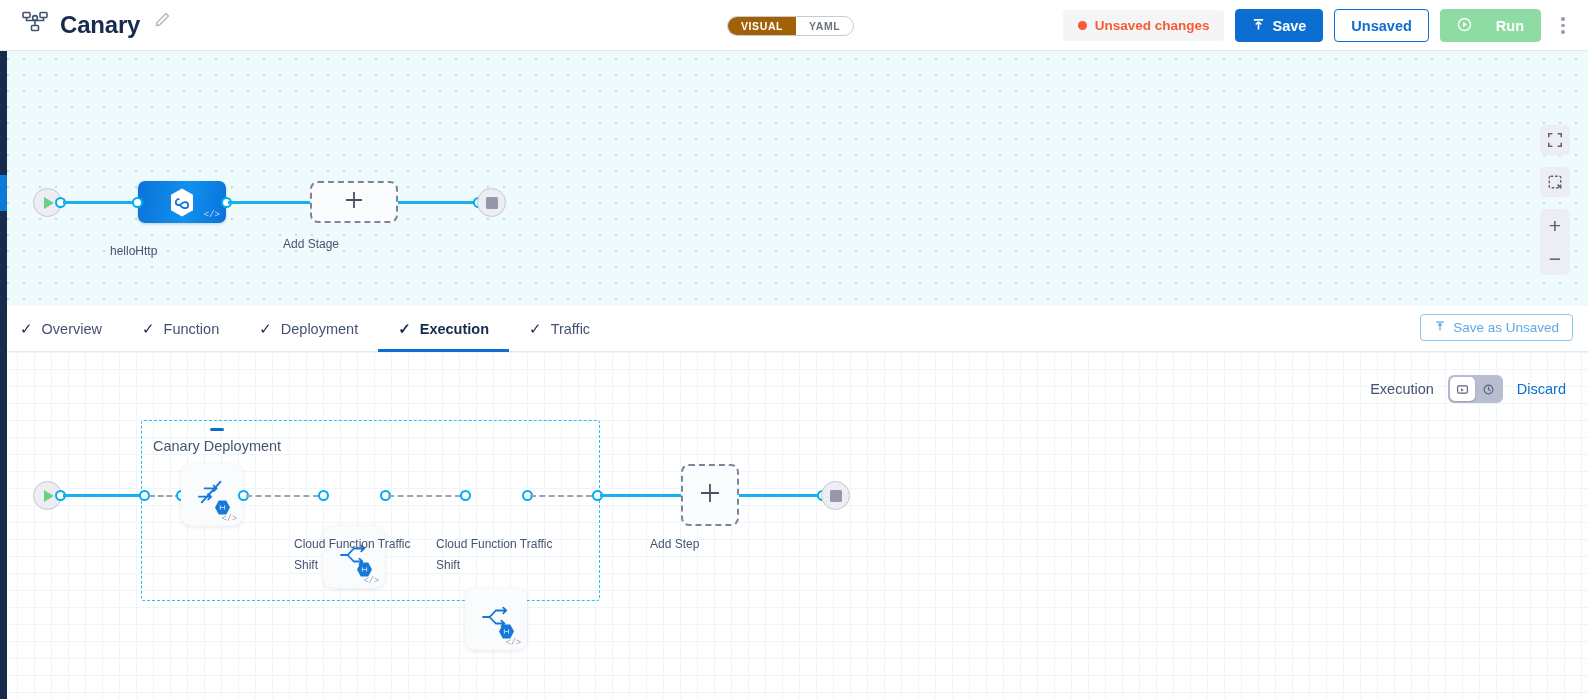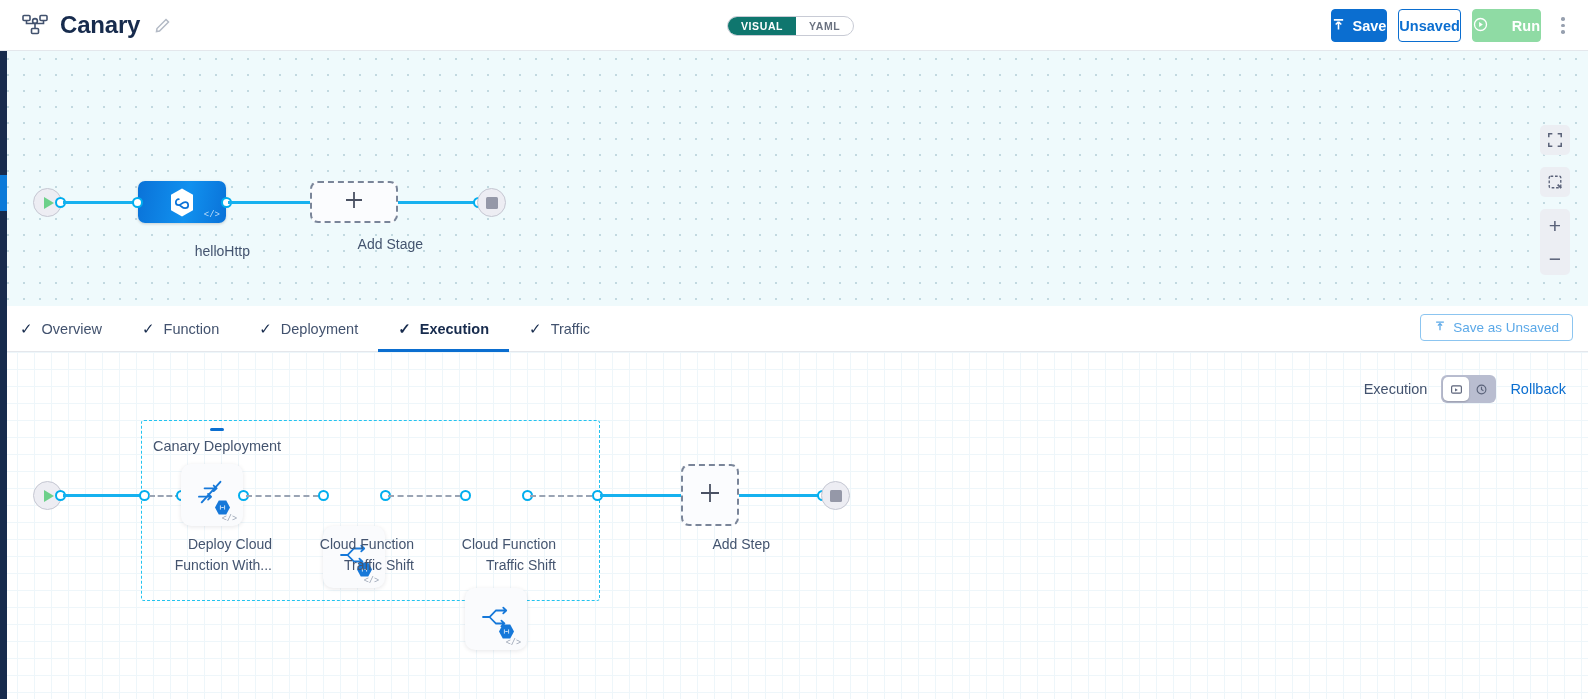--- a/index.html
+++ b/index.html
@@ -10,54 +10,54 @@
     overflow: hidden;
   }
   .app { position: relative; width: 1588px; height: 699px; }
 
   
   .header {
     position: absolute; left: 0; top: 0; width: 1588px; height: 51px;
     background: #fff; border-bottom: 1px solid #e4e7ec;
     display: flex; align-items: center;
   }
-  .hdr-left { display: flex; align-items: center; gap: 12px; padding-left: 22px; }
+  .hdr-left { display: flex; align-items: flex-start; gap: 12px; padding-left: 22px; }
   .pipeline-icon { width: 26px; height: 22px; color: #42526e; }
   .pipeline-title {
     font-size: 24px; font-weight: bold; color: #172b4d; letter-spacing: -.2px;
   }
   .edit-pencil { width: 17px; height: 17px; color: #b3bac5; margin-left: 2px; cursor: pointer; }
 
   
   .vy-toggle {
     position: absolute; left: 727px; top: 16px;
     display: flex; align-items: center;
     height: 20px; border-radius: 11px;
     border: 1px solid #c8cbd5; background: #fff; overflow: hidden;
   }
   .vy-opt {
     font-size: 10.5px; font-weight: bold; letter-spacing: .6px;
     padding: 0 13px; height: 20px; line-height: 20px; cursor: pointer;
     color: #6b7280;
   }
-  .vy-opt.active { background: #0f766e; color: #fff; border-radius: 1px; }
+  .vy-opt.active { background: #a16207; color: #fff; border-radius: 1px; }
 
   .hdr-right {
     position: absolute; right: 14px; top: 0; height: 51px;
     display: flex; align-items: center; gap: 11px;
   }
   .unsaved {
     display: flex; align-items: center; gap: 8px;
     background: #f4f5f7; border-radius: 4px; height: 31px; padding: 0 15px;
     font-size: 13.5px; font-weight: bold; color: #fa5a32;
   }
   .unsaved-dot { width: 9px; height: 9px; border-radius: 50%; background: #fa5a32; }
   .btn {
     height: 33px; border-radius: 4px; display: flex; align-items: center;
-    gap: 7px; padding: 0 0; font-size: 14.5px; font-weight: bold; cursor: pointer;
+    gap: 7px; padding: 0 16px; font-size: 14.5px; font-weight: bold; cursor: pointer;
   }
   .btn-save { background: #0b6ed0; color: #fff; border: 1px solid #0b6ed0; }
   .btn-discard { background: #fff; color: #0b6ed0; border: 1.5px solid #0b6ed0; }
   .btn-run { background: #8fdba4; color: #fff; border: 1px solid #8fdba4; gap: 24px; }
   .kebab { width: 22px; display: flex; flex-direction: column; align-items: center; gap: 3px; cursor: pointer; }
   .kebab i { width: 3.5px; height: 3.5px; border-radius: 50%; background: #97a0af; display: block; }
 
   
   .canvas-top {
     position: absolute; left: 0; top: 51px; width: 1588px; height: 255px;
@@ -100,21 +100,21 @@
     display: flex; align-items: center; justify-content: center;
     box-shadow: 0 1px 3px rgba(0,0,0,.18); position: relative;
   }
   .hexwrap { width: 28px; height: 31px; }
   .code-badge { position: absolute; right: 6px; bottom: 3px; font-size: 9px; color: #bddcfa; font-family: "Liberation Mono", monospace; }
 
   .dashed-box {
     border: 2px dashed #7a8599; border-radius: 8px; background: #fbfcfe;
     display: flex; align-items: center; justify-content: center; cursor: pointer;
   }
-  .node-label { position: absolute; text-align: right; font-size: 14px; color: #44546f; line-height: 21px; }
+  .node-label { position: absolute; text-align: left; font-size: 12px; color: #44546f; line-height: 21px; }
 
   
   .tabbar {
     position: absolute; left: 0; top: 306px; width: 1588px; height: 46px;
     background: #fff; border-bottom: 1px solid #e4e7ec; display: flex; align-items: center;
   }
   .tabbar .rail-dark { position: absolute; left: 0; top: 0; width: 7px; height: 46px; background: #172b4d; }
   .tab {
     display: flex; align-items: center; gap: 9px; height: 46px; padding: 0 20px;
     font-size: 14.5px; color: #42526e; cursor: pointer; position: relative;
@@ -191,20 +191,24 @@
         </svg>
       </span>
     </div>
 
     <div class="vy-toggle">
       <div class="vy-opt active">VISUAL</div>
       <div class="vy-opt">YAML</div>
     </div>
 
     <div class="hdr-right">
+      <div class="unsaved">
+        <span class="unsaved-dot"></span>
+        <span>Unsaved changes</span>
+      </div>
       <div class="btn btn-save">
         <span>
           <svg viewBox="0 0 14 14" width="13" height="13" fill="none" stroke="#fff" stroke-width="1.7">
             <path d="M2 2h10M7 12.5V4.5M7 4l-3 3M7 4l3 3"></path>
           </svg>
         </span>
         <span>Save</span>
       </div>
       <div class="btn btn-discard">
         <span>Unsaved</span>
@@ -331,21 +335,21 @@
             <path d="M6.2 6.4l3.4 2.1-3.4 2.1z" fill="#5a6279" stroke="none"></path>
           </svg>
         </div>
         <div class="seg-item">
           <svg viewBox="0 0 16 16" width="13" height="13" fill="none" stroke="#5a6279" stroke-width="1.4">
             <circle cx="8" cy="8" r="5.4"></circle>
             <path d="M8 4.6V8l2.4 1.4"></path>
           </svg>
         </div>
       </div>
-      <span class="rollback">Rollback</span>
+      <span class="rollback">Discard</span>
     </div>
 
     <div class="nd term-circle" style="left:33px; top:129px;">
       <span class="play-tri"></span>
     </div>
     <div class="nd port" style="left:55px; top:138px;"></div>
     <div class="nd line-solid" style="left:63px; top:142px; width:82px;"></div>
 
     <div class="group-box" style="left:141px; top:68px; width:459px; height:181px;"></div>
     <div class="group-label" style="left:153px; top:76px;">
@@ -366,21 +370,20 @@
         </svg>
       </span>
       <span class="step-badge">
         <svg viewBox="0 0 15 15" width="9" height="9" stroke="#fff" stroke-width="1.3" fill="none">
             <path d="M4 4v7M11 4v7M5.5 7.5h4"></path>
           </svg>
       </span>
       <span class="step-code">&lt;/&gt;</span>
     </div>
     <div class="nd port" style="left:238px; top:138px;"></div>
-    <div class="node-label" style="left:152px; top:182px; width:120px;">Deploy Cloud Function With...</div>
     <div class="nd line-dash" style="left:246px; top:143px; width:73px;"></div>
 
     <div class="nd port" style="left:318px; top:138px;"></div>
     <div class="nd step-card" style="left:323px; top:112px;">
       <span>
         <svg viewBox="0 0 34 28" width="32" height="26" fill="none" stroke="#1678d9" stroke-width="1.9" stroke-linecap="round">
           <path d="M3 14h7l7-7h9M28 7l-3.2-3M28 7l-3.2 3"></path>
           <path d="M10 14l7 7h9M26 21l-3.2-3M26 21l-3.2 3"></path>
         </svg>
       </span>

